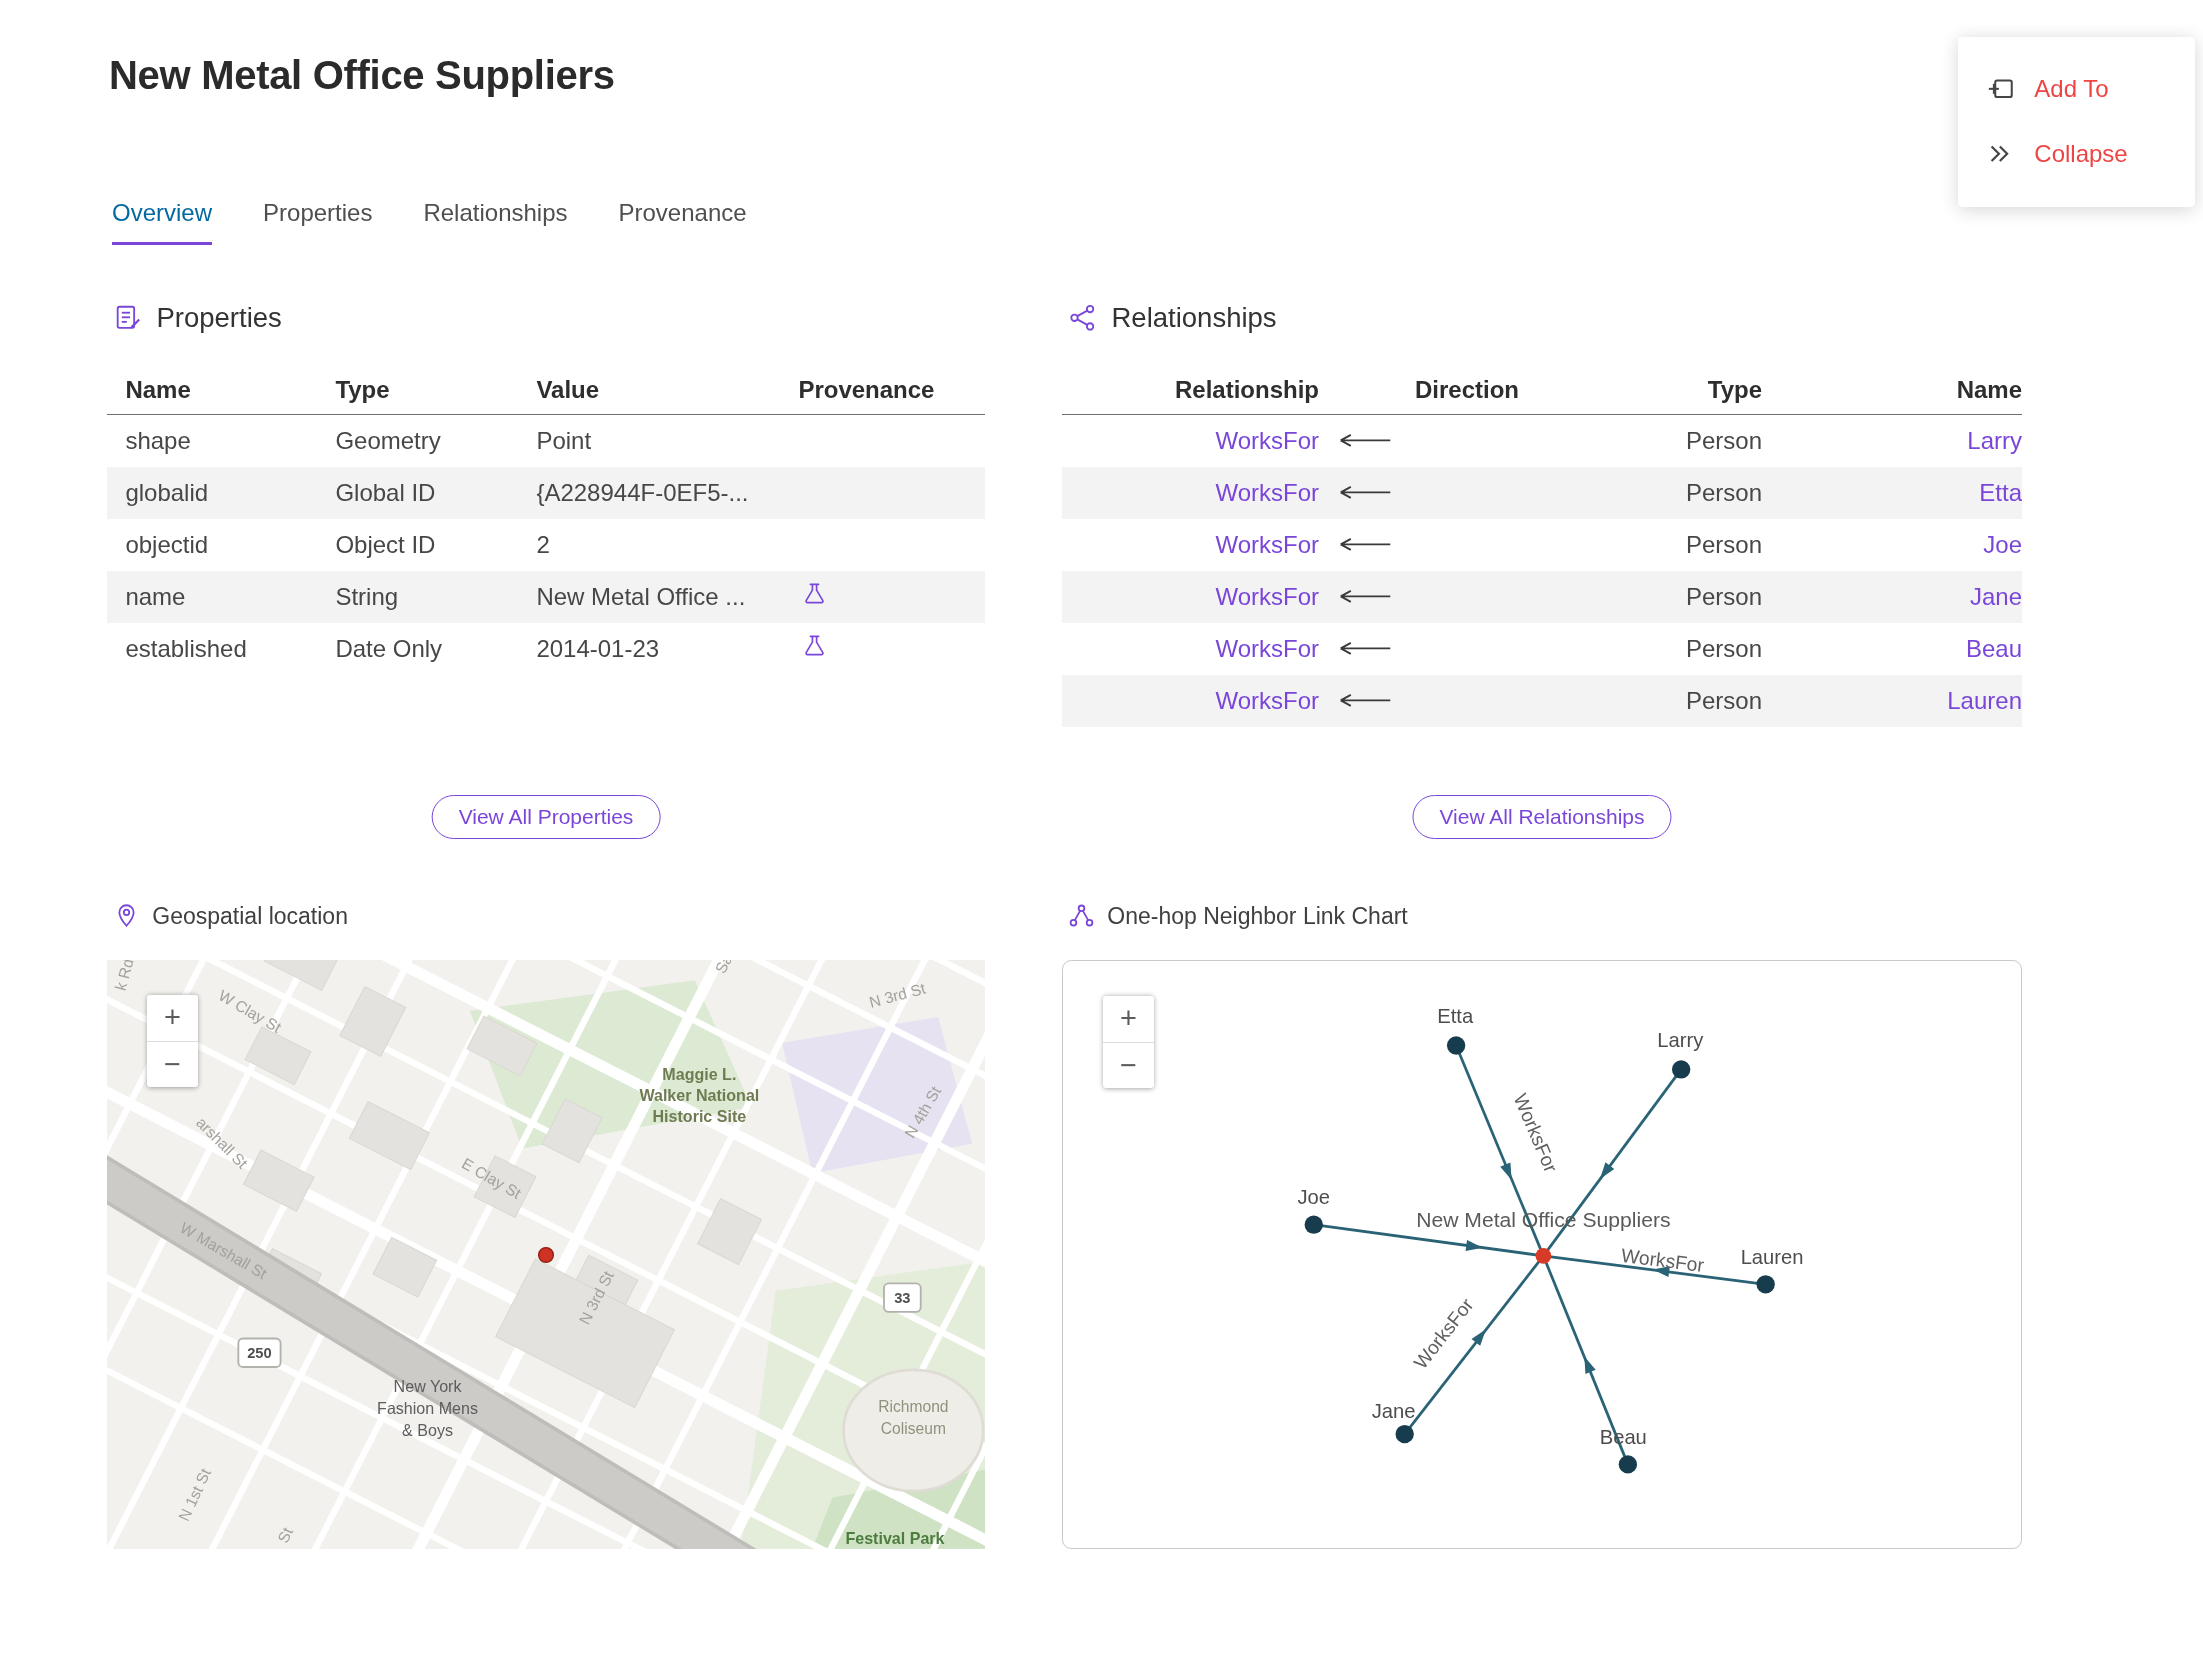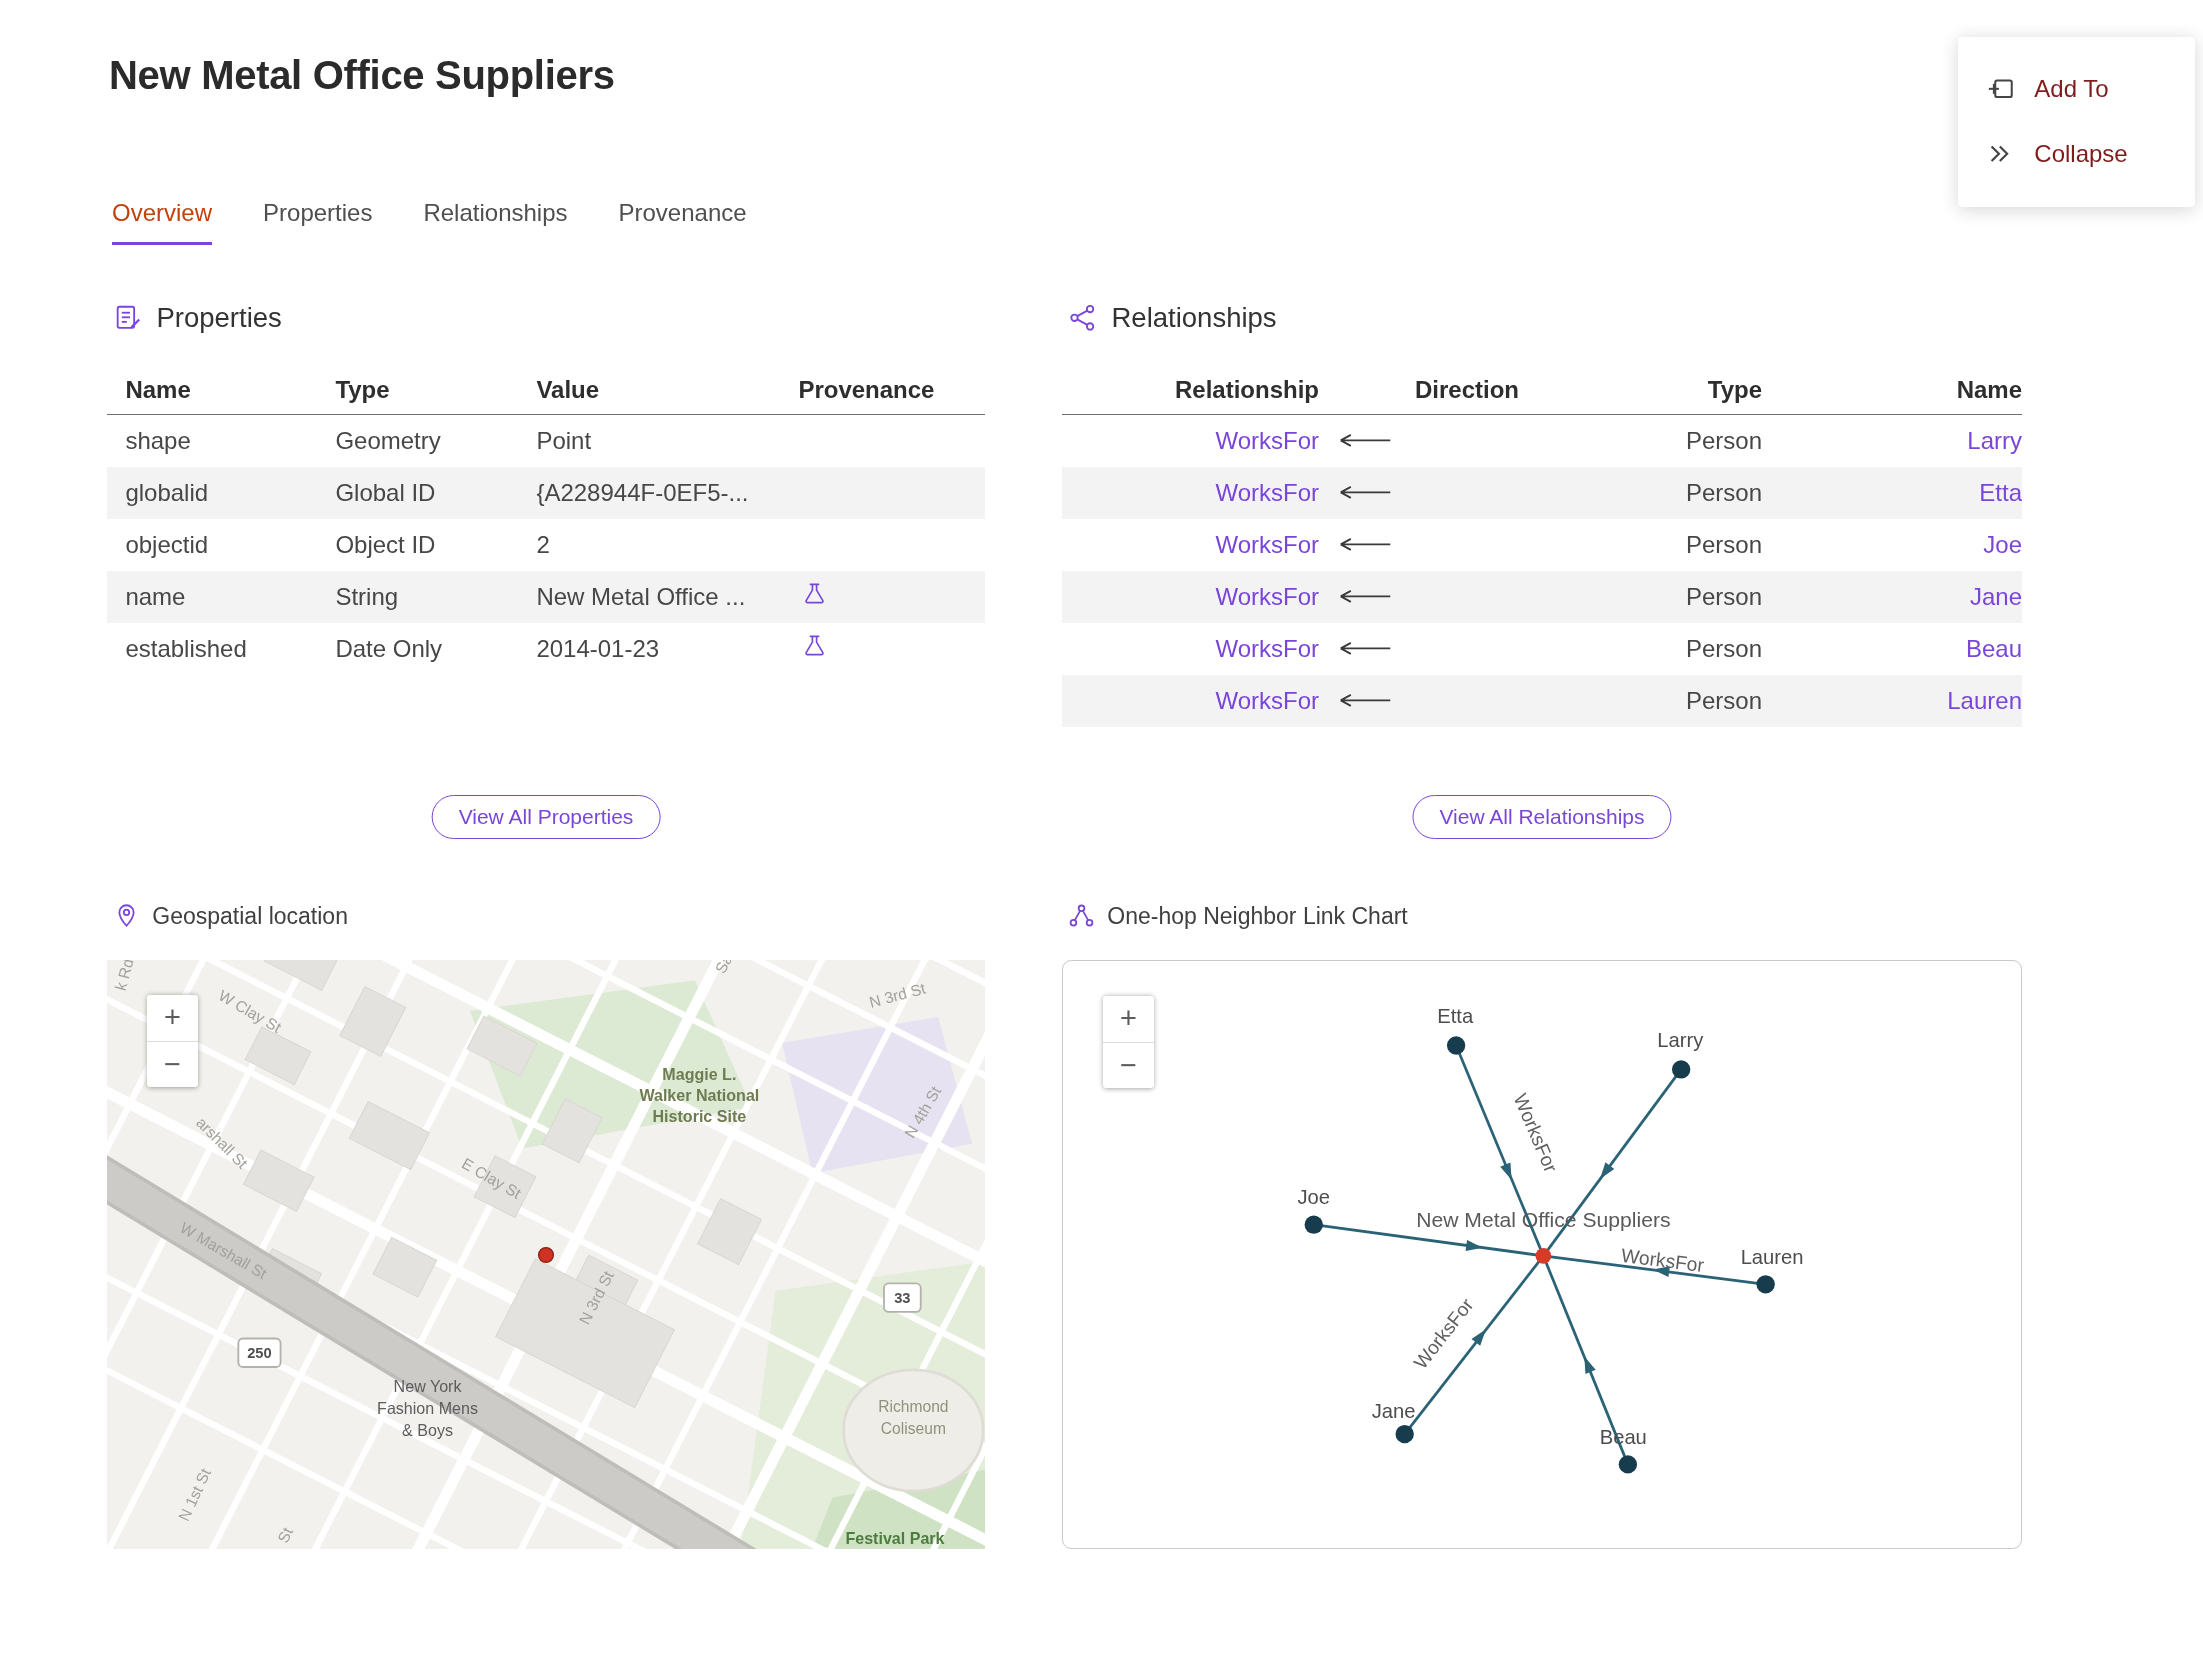--- a/index.html
+++ b/index.html
@@ -19,27 +19,27 @@
 
   
   .title{margin:53px 0 0 109px;font-size:40px;font-weight:700;color:#2b2b2b;letter-spacing:-0.3px;}
   .entity-row{margin:29px 0 0 112px;display:flex;align-items:center;gap:14.7px;font-size:24px;color:#4f4f4f;}
   .entity-dot{width:22px;height:22px;border:2.8px solid #a98fe3;background:#ede5fb;border-radius:50%;flex:0 0 auto;}
   .entity-label{font-weight:700;color:#353535;}
 
   
   .actions{position:absolute;top:37px;right:9.2px;width:237px;background:#fff;border-radius:4.6px;
            box-shadow:0 2.8px 18.4px rgba(0,0,0,.16);padding:20px 0;z-index:20;}
-  .action-item{display:flex;align-items:center;gap:20px;padding:18.4px 29px;font-size:24px;color:#7f1d1d;cursor:pointer;}
+  .action-item{display:flex;align-items:center;gap:20px;padding:18.4px 29px;font-size:24px;color:#ef4444;cursor:pointer;}
   .action-icon{width:27.5px;height:27.5px;flex:0 0 auto;}
 
   
   .tabs{display:flex;gap:51px;margin:101px 0 0 112px;}
   .tab{font-size:24px;color:#4f4f4f;padding-bottom:14.7px;cursor:pointer;border-bottom:3.7px solid transparent;}
-  .tab.active{color:#c2410c;border-bottom-color:var(--accent);}
+  .tab.active{color:#0369a1;border-bottom-color:var(--accent);}
 
   
   .columns{display:flex;gap:77px;margin:57px 0 0 107px;}
   .col{position:relative;height:1249px;}
   .col-left{width:878px;}
   .col-right{width:960px;}
 
   .sec-head{position:absolute;top:0;left:7.3px;display:flex;align-items:center;gap:14.7px;}
   .sec-title{font-size:27.5px;font-weight:500;color:#333;}
   .sec-icon{width:27.5px;height:27.5px;color:var(--accent);}

